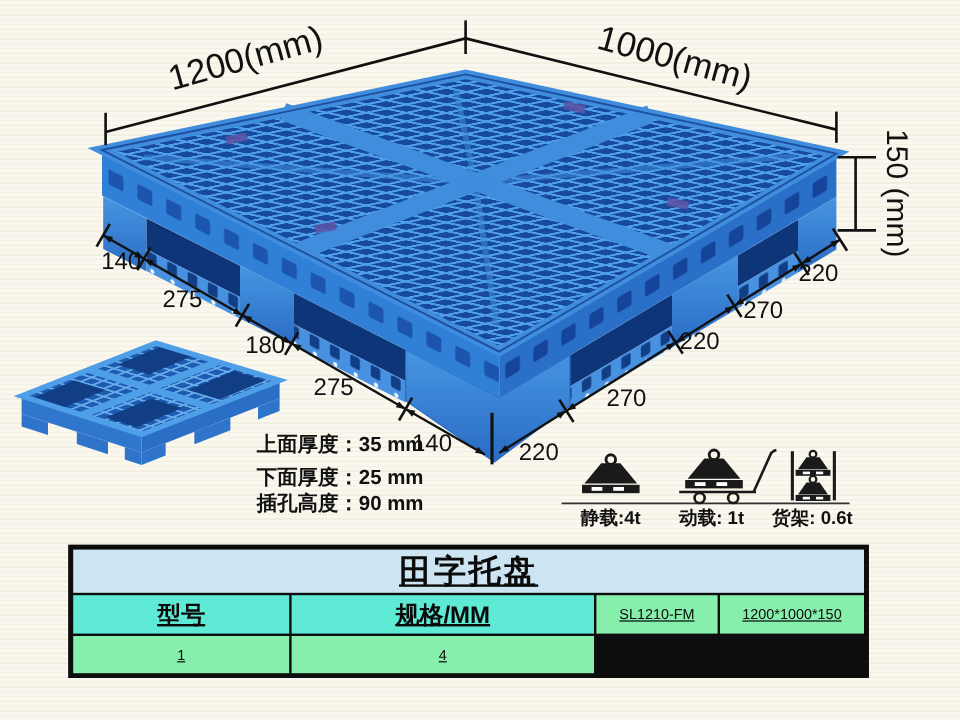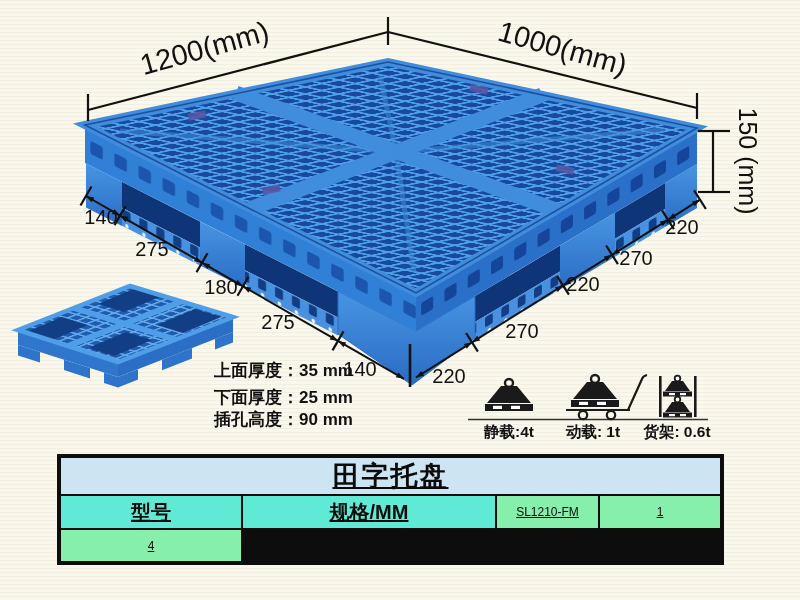--- a/index.html
+++ b/index.html
@@ -250,17 +250,18 @@
     </g>
   </g>
 </svg>
 
 
 <div class="spec-table">
   <div class="t-title">田字托盘</div>
   <div class="t-head">型号</div>
   <div class="t-head">规格/MM</div>
   <div class="t-cell">SL1210-FM</div>
+  <div class="t-cell">1200*1000*150</div>
   <div class="t-cell">1</div>
   <div class="t-cell">4</div>
 </div>
 
 </div>
 
 </body></html>

